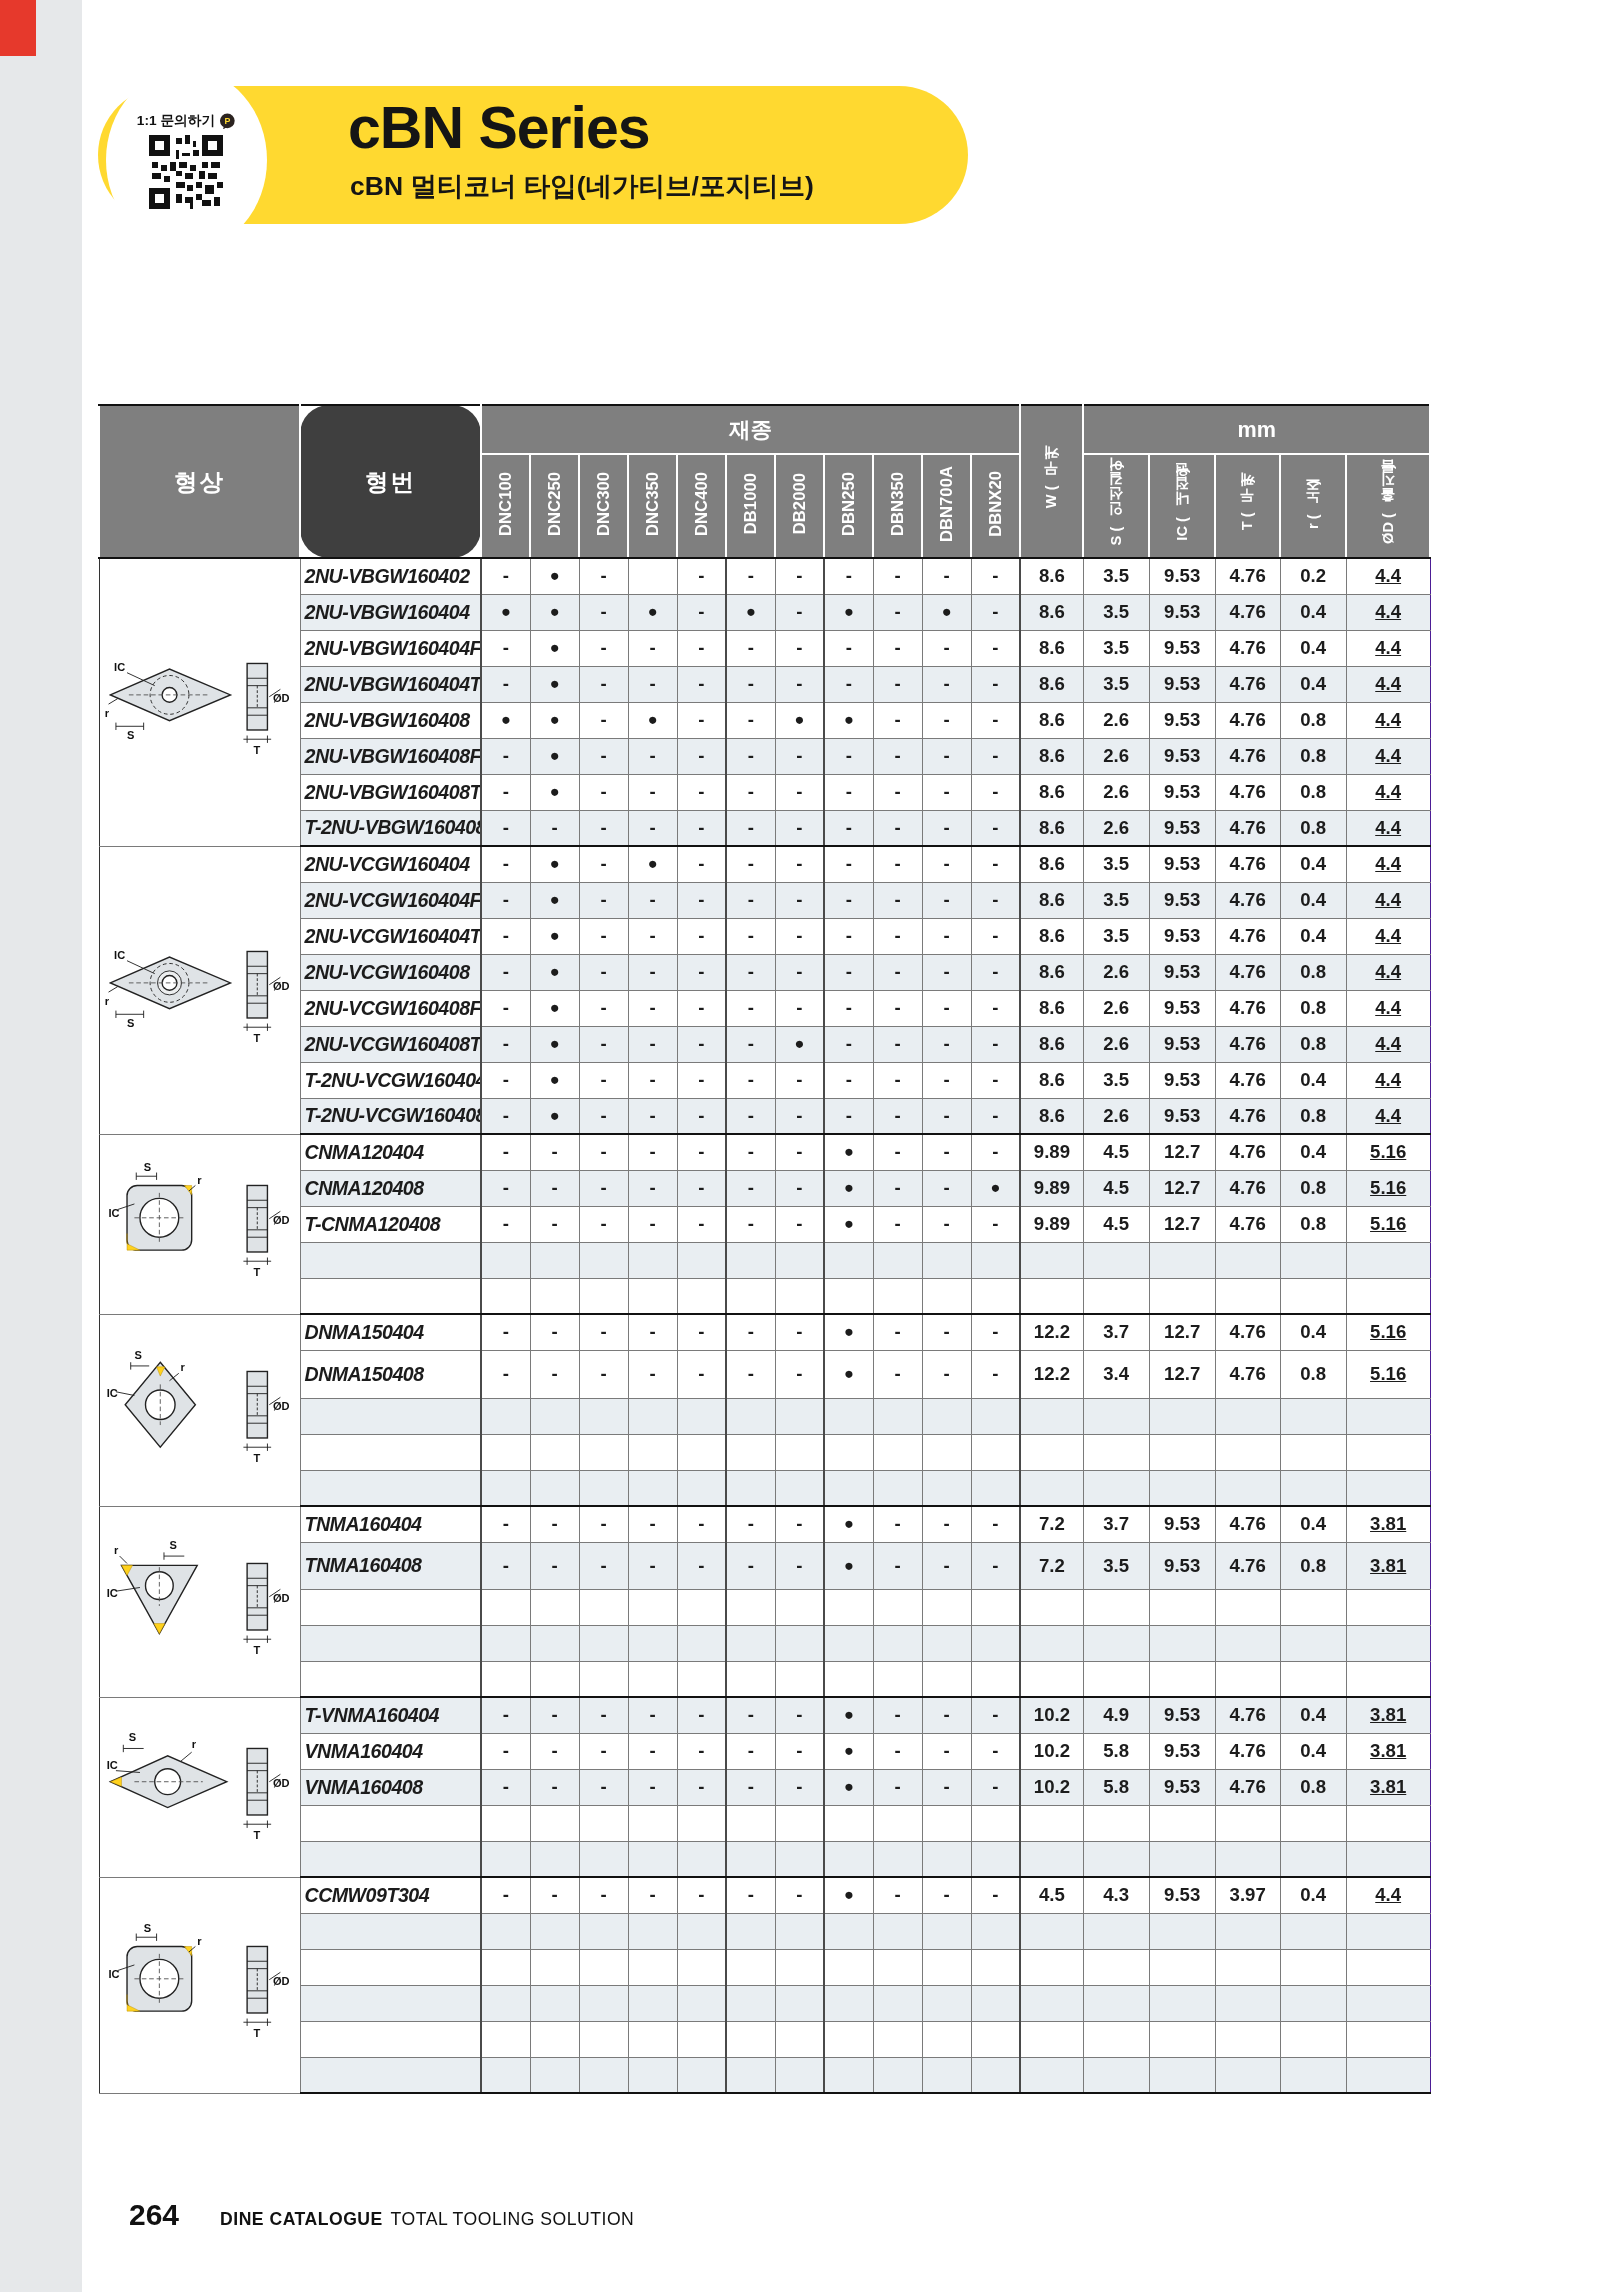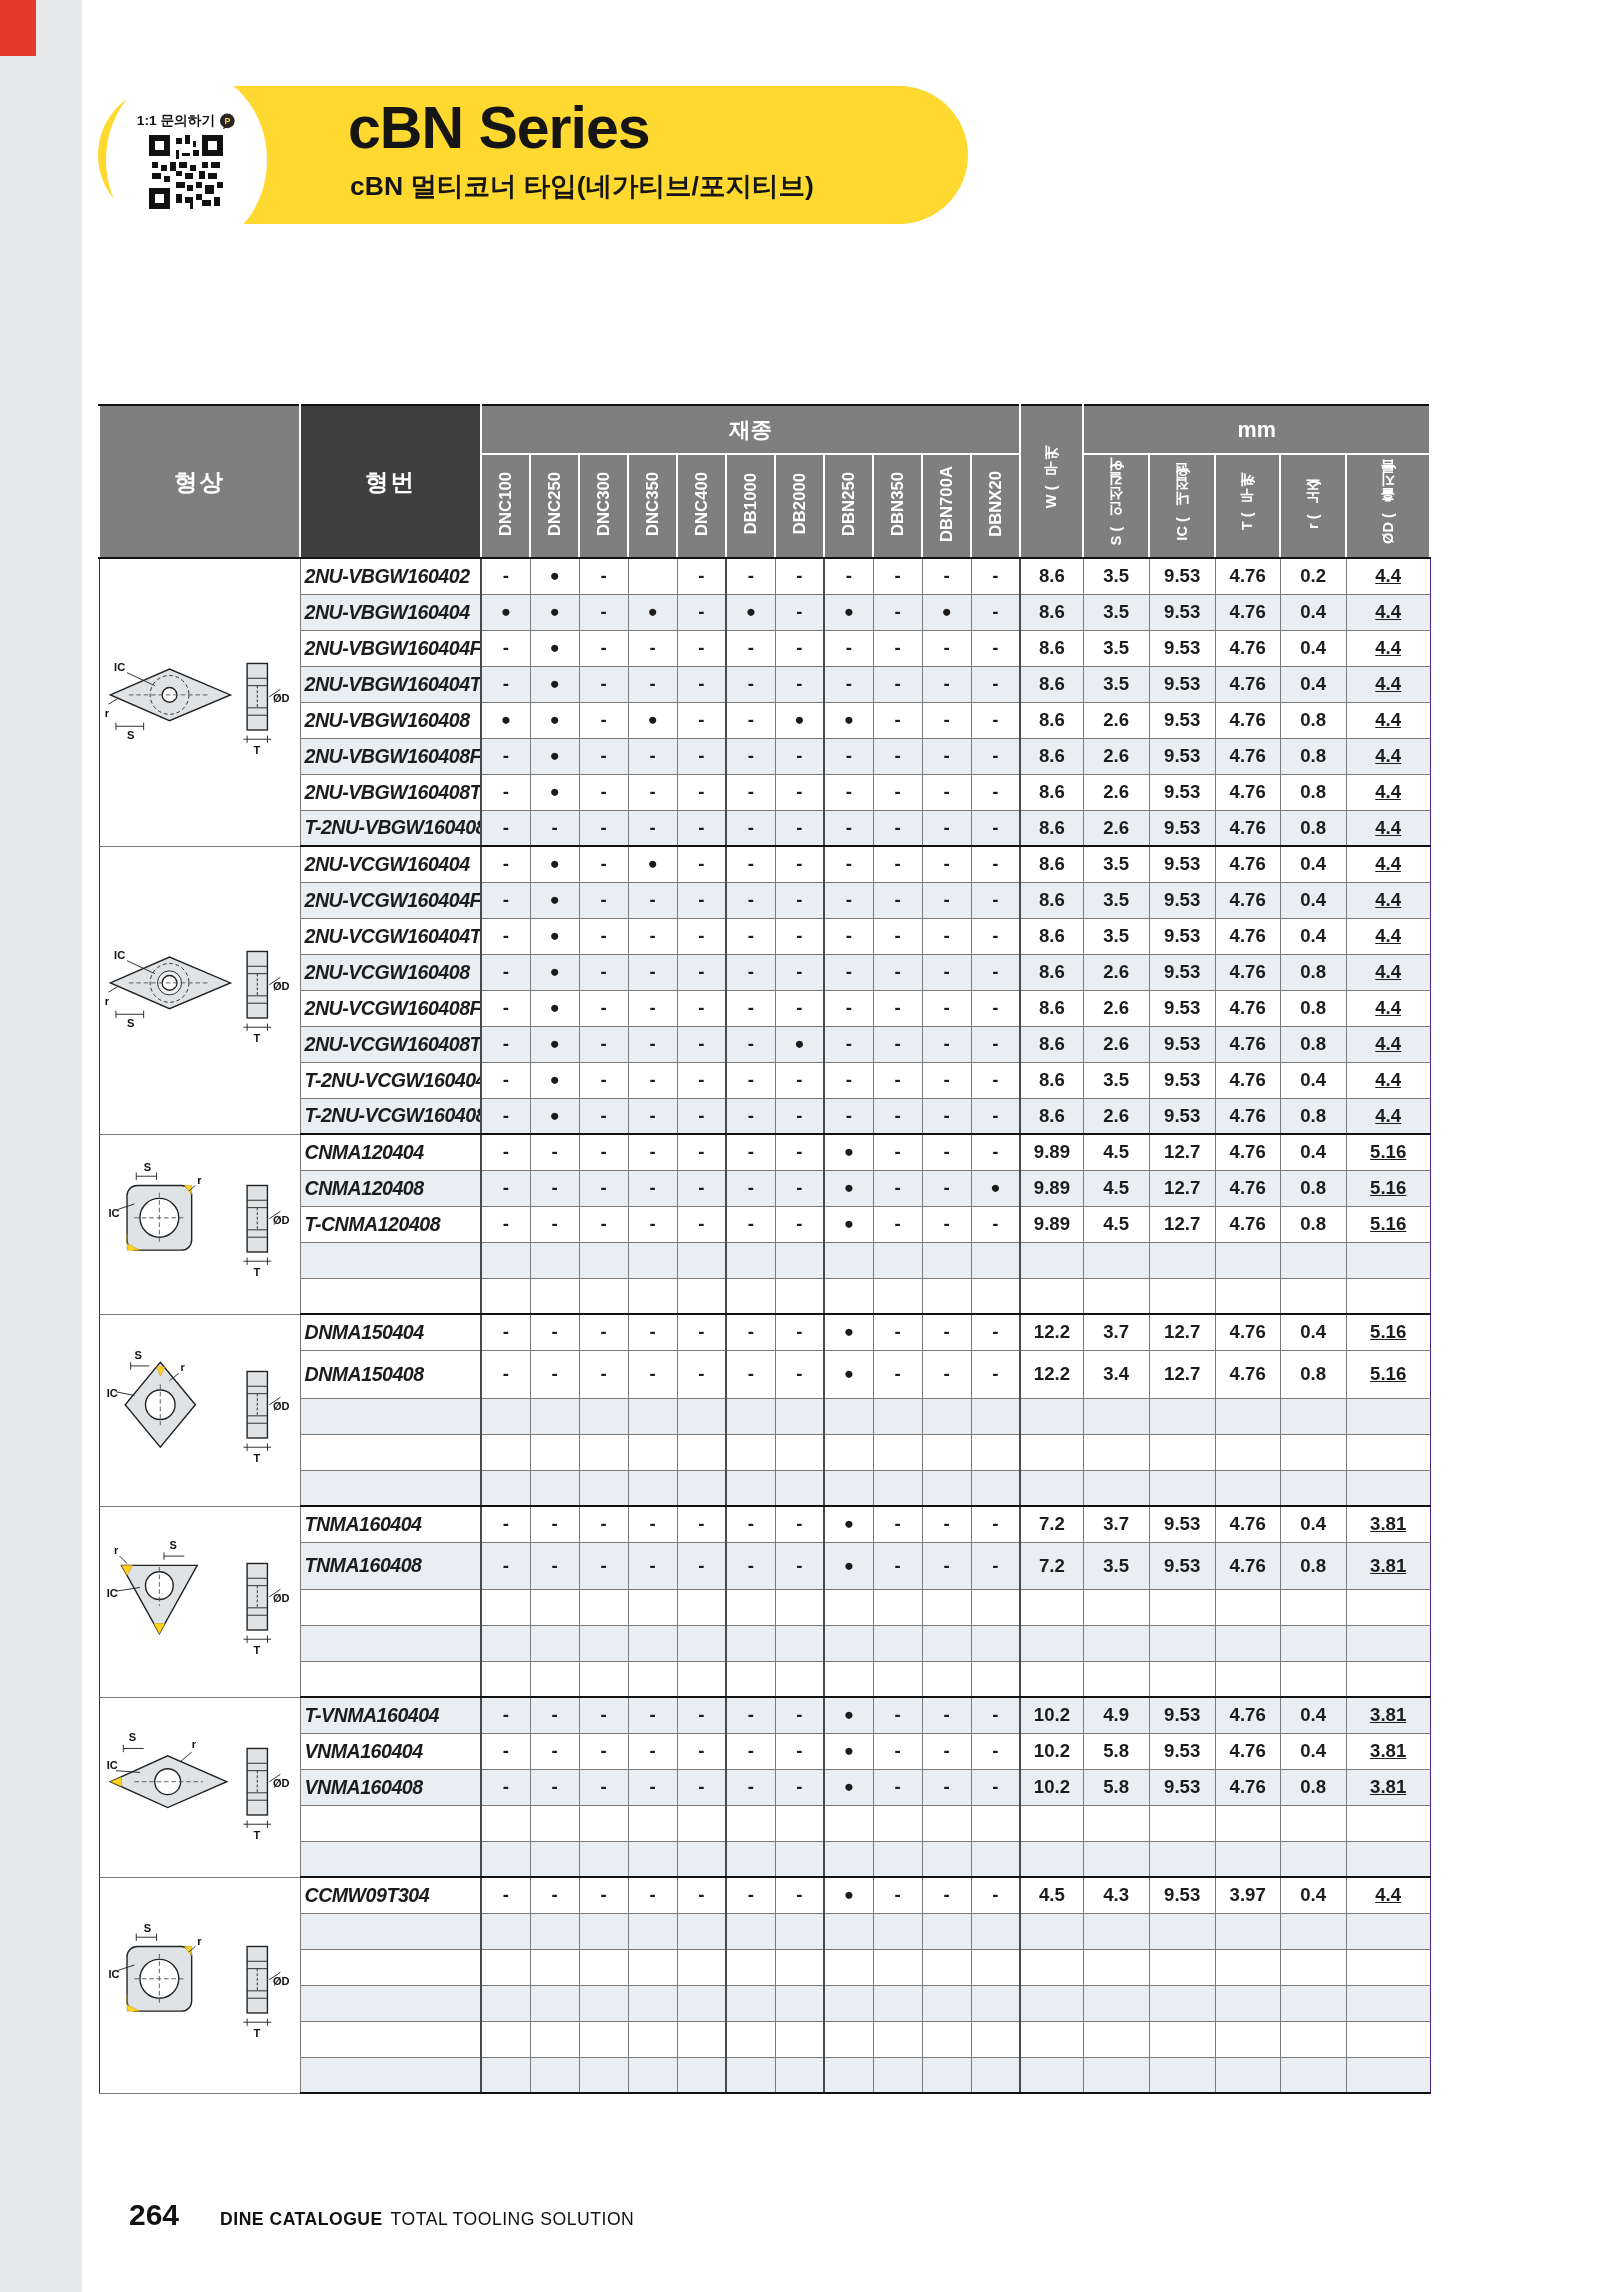--- a/index.html
+++ b/index.html
@@ -20,21 +20,21 @@
 
   
   .note-line { position:absolute; left:102px; top:349px; width:1427px; display:flex; justify-content:space-between; }
   .note-left { font-size:19.6px; font-weight:bold; }
   .note-right { font-size:18.6px; font-weight:bold; display:flex; gap:27.4px; }
 
   
   .tbl-wrap { position:absolute; left:98px; top:404px; width:1330px; }
   table { border-collapse:collapse; table-layout:fixed; width:1330px; }
   th { background:#7f7f7f; color:#fff; font-weight:bold; border-left:2px solid #fff; border-right:2px solid #fff; }
-  th.dark { background:#3f3f3f; }
+  th.dark { background:#3f3f3f;border-radius:29px; }
   thead tr:first-child th { border-top:2.9px solid #111; }
   th.grp { font-size:21.6px; height:49px; border-bottom:2px solid #fff;margin-left:28px; }
   th.span2 { font-size:23.5px; letter-spacing:2px; }
   th.hdr-bot { border-bottom:2.9px solid #111; }
   .vtxt { display:inline-block; writing-mode:vertical-rl; transform:rotate(180deg); white-space:nowrap;
           font-weight:bold; color:#fff; }
   th .vtxt.g { font-size:16.7px; }
   th .vtxt.d { font-size:14.7px; }
   thead tr:nth-child(2) th { height:104px; vertical-align:middle; }
 

